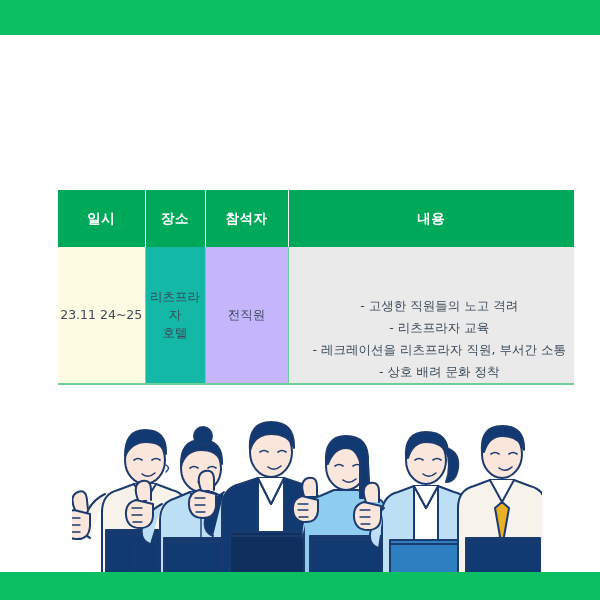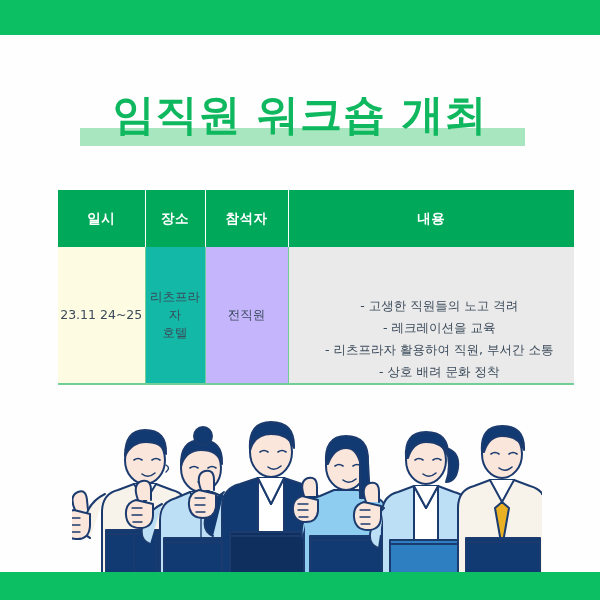--- a/index.html
+++ b/index.html
@@ -128,24 +128,20 @@
   }
   #illustration svg { display: block; width: 100%; height: 100%; }
 </style>
 </head>
 <body>
 
 <div id="poster">
 
   <div class="bar bar-top"></div>
 
-  <div id="title-block">
-    <div id="title-highlight"></div>
-    <span id="title-text">임직원 워크숍 개최</span>
-  </div>
 
   <table id="info-table">
     <thead>
       <tr>
         <th style="width:87px">일시</th>
         <th style="width:60px">장소</th>
         <th style="width:83px">참석자</th>
         <th style="width:286px">내용</th>
       </tr>
     </thead>
@@ -153,22 +149,22 @@
       <tr>
         <td class="cell-date">23.11 24~25</td>
         <td class="cell-place">
           <span>리츠프라자</span><br>
           <span>호텔</span>
         </td>
         <td class="cell-people">전직원</td>
         <td class="cell-content">
           <ul>
             <li>- 고생한 직원들의 노고 격려</li>
-            <li>- 레크레이션을 교육</li>
-            <li>- 리츠프라자 활용하여 직원, 부서간 소통</li>
+            <li>- 리츠프라자 교육</li>
+            <li>- 레크레이션을 리츠프라자 직원, 부서간 소통</li>
             <li>- 상호 배려 문화 정착</li>
           </ul>
         </td>
       </tr>
     </tbody>
   </table>
 
   <div id="illustration">
     <svg viewBox="0 0 470 215" xmlns="http://www.w3.org/2000/svg">
       <g stroke="#1b3b6f" stroke-width="2" stroke-linecap="round" stroke-linejoin="round" fill="none">

